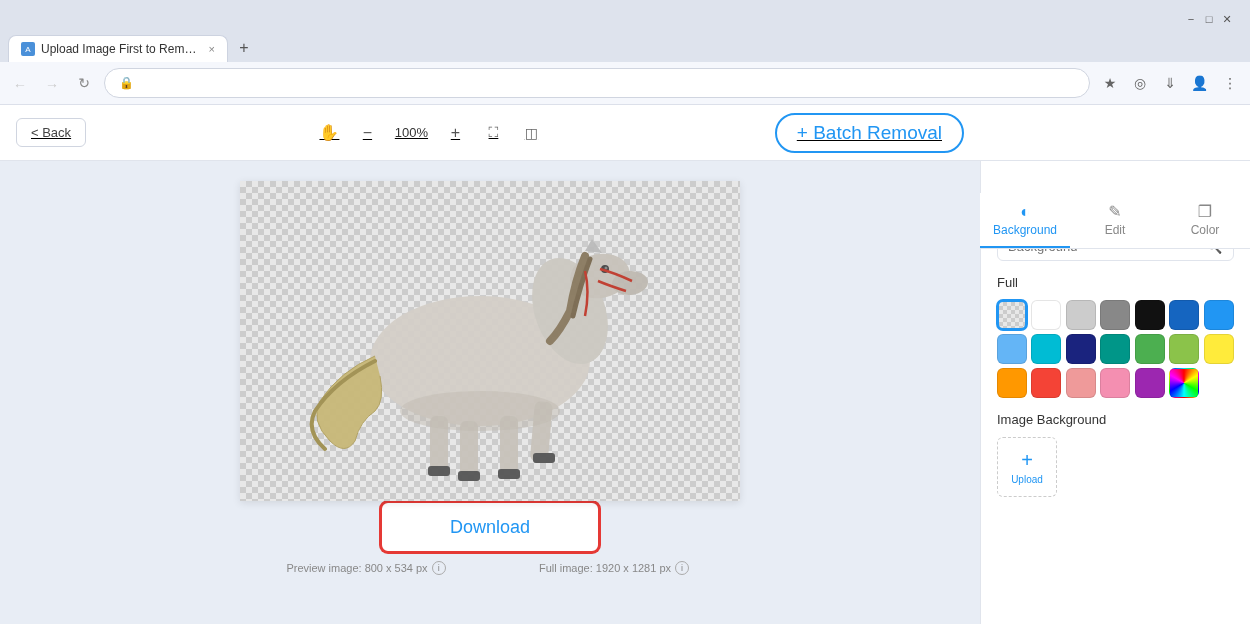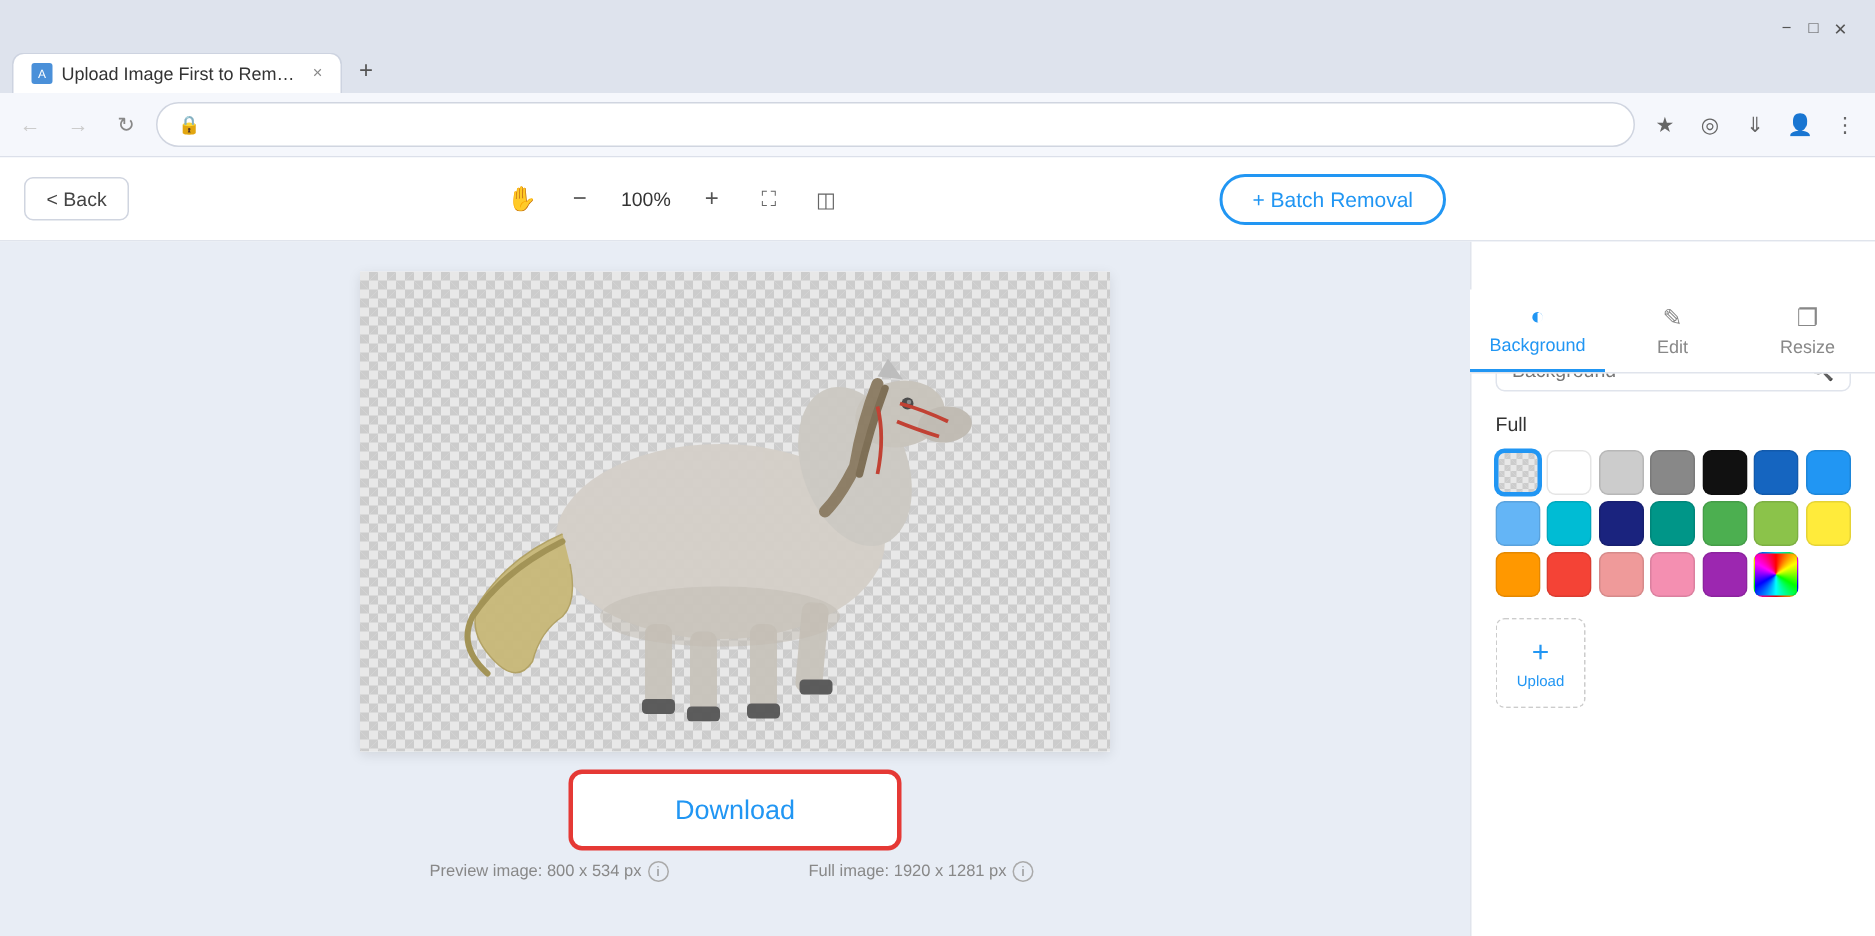--- a/index.html
+++ b/index.html
@@ -134,20 +134,21 @@
 
     
     .toolbar {
       background: #fff;
       border-bottom: 1px solid #e0e4ec;
       display: flex;
       align-items: center;
       padding: 0 16px;
       height: 56px;
       gap: 12px;
+      text-decoration: underline;
     }
     .back-btn {
       border: 1px solid #d0d5e0;
       background: #fff;
       border-radius: 6px;
       padding: 6px 14px;
       font-size: 13px;
       cursor: pointer;
       color: #444;
       display: flex;
@@ -184,21 +185,21 @@
       color: #666;
       font-size: 14px;
       border-radius: 4px;
     }
     .batch-removal-btn {
       border: 2px solid #2196f3;
       background: #fff;
       color: #2196f3;
       border-radius: 22px;
       padding: 7px 20px;
-      font-size: 14px;
+      font-size: 19px;
       font-weight: 500;
       cursor: pointer;
       display: flex;
       align-items: center;
       gap: 6px;
       margin-left: auto;
     }
 
     
     .panel-tabs {
@@ -275,21 +276,21 @@
       left: 50px;
       width: 360px;
       height: 280px;
     }
 
     
     .bottom-actions {
       display: flex;
       flex-direction: column;
       align-items: center;
-      margin-top: 13px;
+      margin-top: 0;
       gap: 8px;
     }
     .action-row {
       display: flex;
       gap: 16px;
       align-items: center;
     }
     .download-btn {
       width: 220px;
       height: 52px;
@@ -490,21 +491,21 @@
     <div class="panel-tab active">
       <span style="font-size:16px; color:#2196f3;">◐</span>
       <span>Background</span>
     </div>
     <div class="panel-tab">
       <span style="font-size:16px;">✎</span>
       <span>Edit</span>
     </div>
     <div class="panel-tab">
       <span style="font-size:16px;">❐</span>
-      <span>Resize</span>
+      <span>Color</span>
     </div>
   </div>
 
   <div class="content-area">
 
     <div class="canvas-area">
       <div class="image-canvas">
         <div class="checkerboard">
 
           <svg class="horse-img" viewBox="0 0 360 280" xmlns="http://www.w3.org/2000/svg">
@@ -595,20 +596,21 @@
           <div class="color-swatch" style="background:#ffeb3b;"></div>
           <div class="color-swatch" style="background:#ff9800;"></div>
           <div class="color-swatch" style="background:#f44336;"></div>
           <div class="color-swatch" style="background:#ef9a9a;"></div>
           <div class="color-swatch" style="background:#f48fb1;"></div>
 
           <div class="color-swatch" style="background:#9c27b0;"></div>
           <div class="color-swatch rainbow-swatch"></div>
         </div>
 
+        <div class="image-background-title">Image Background</div>
         <div class="upload-tile">
           <span class="upload-tile-icon">+</span>
           <span>Upload</span>
         </div>
       </div>
     </div>
   </div>
 </div>
 
 </body></html>

